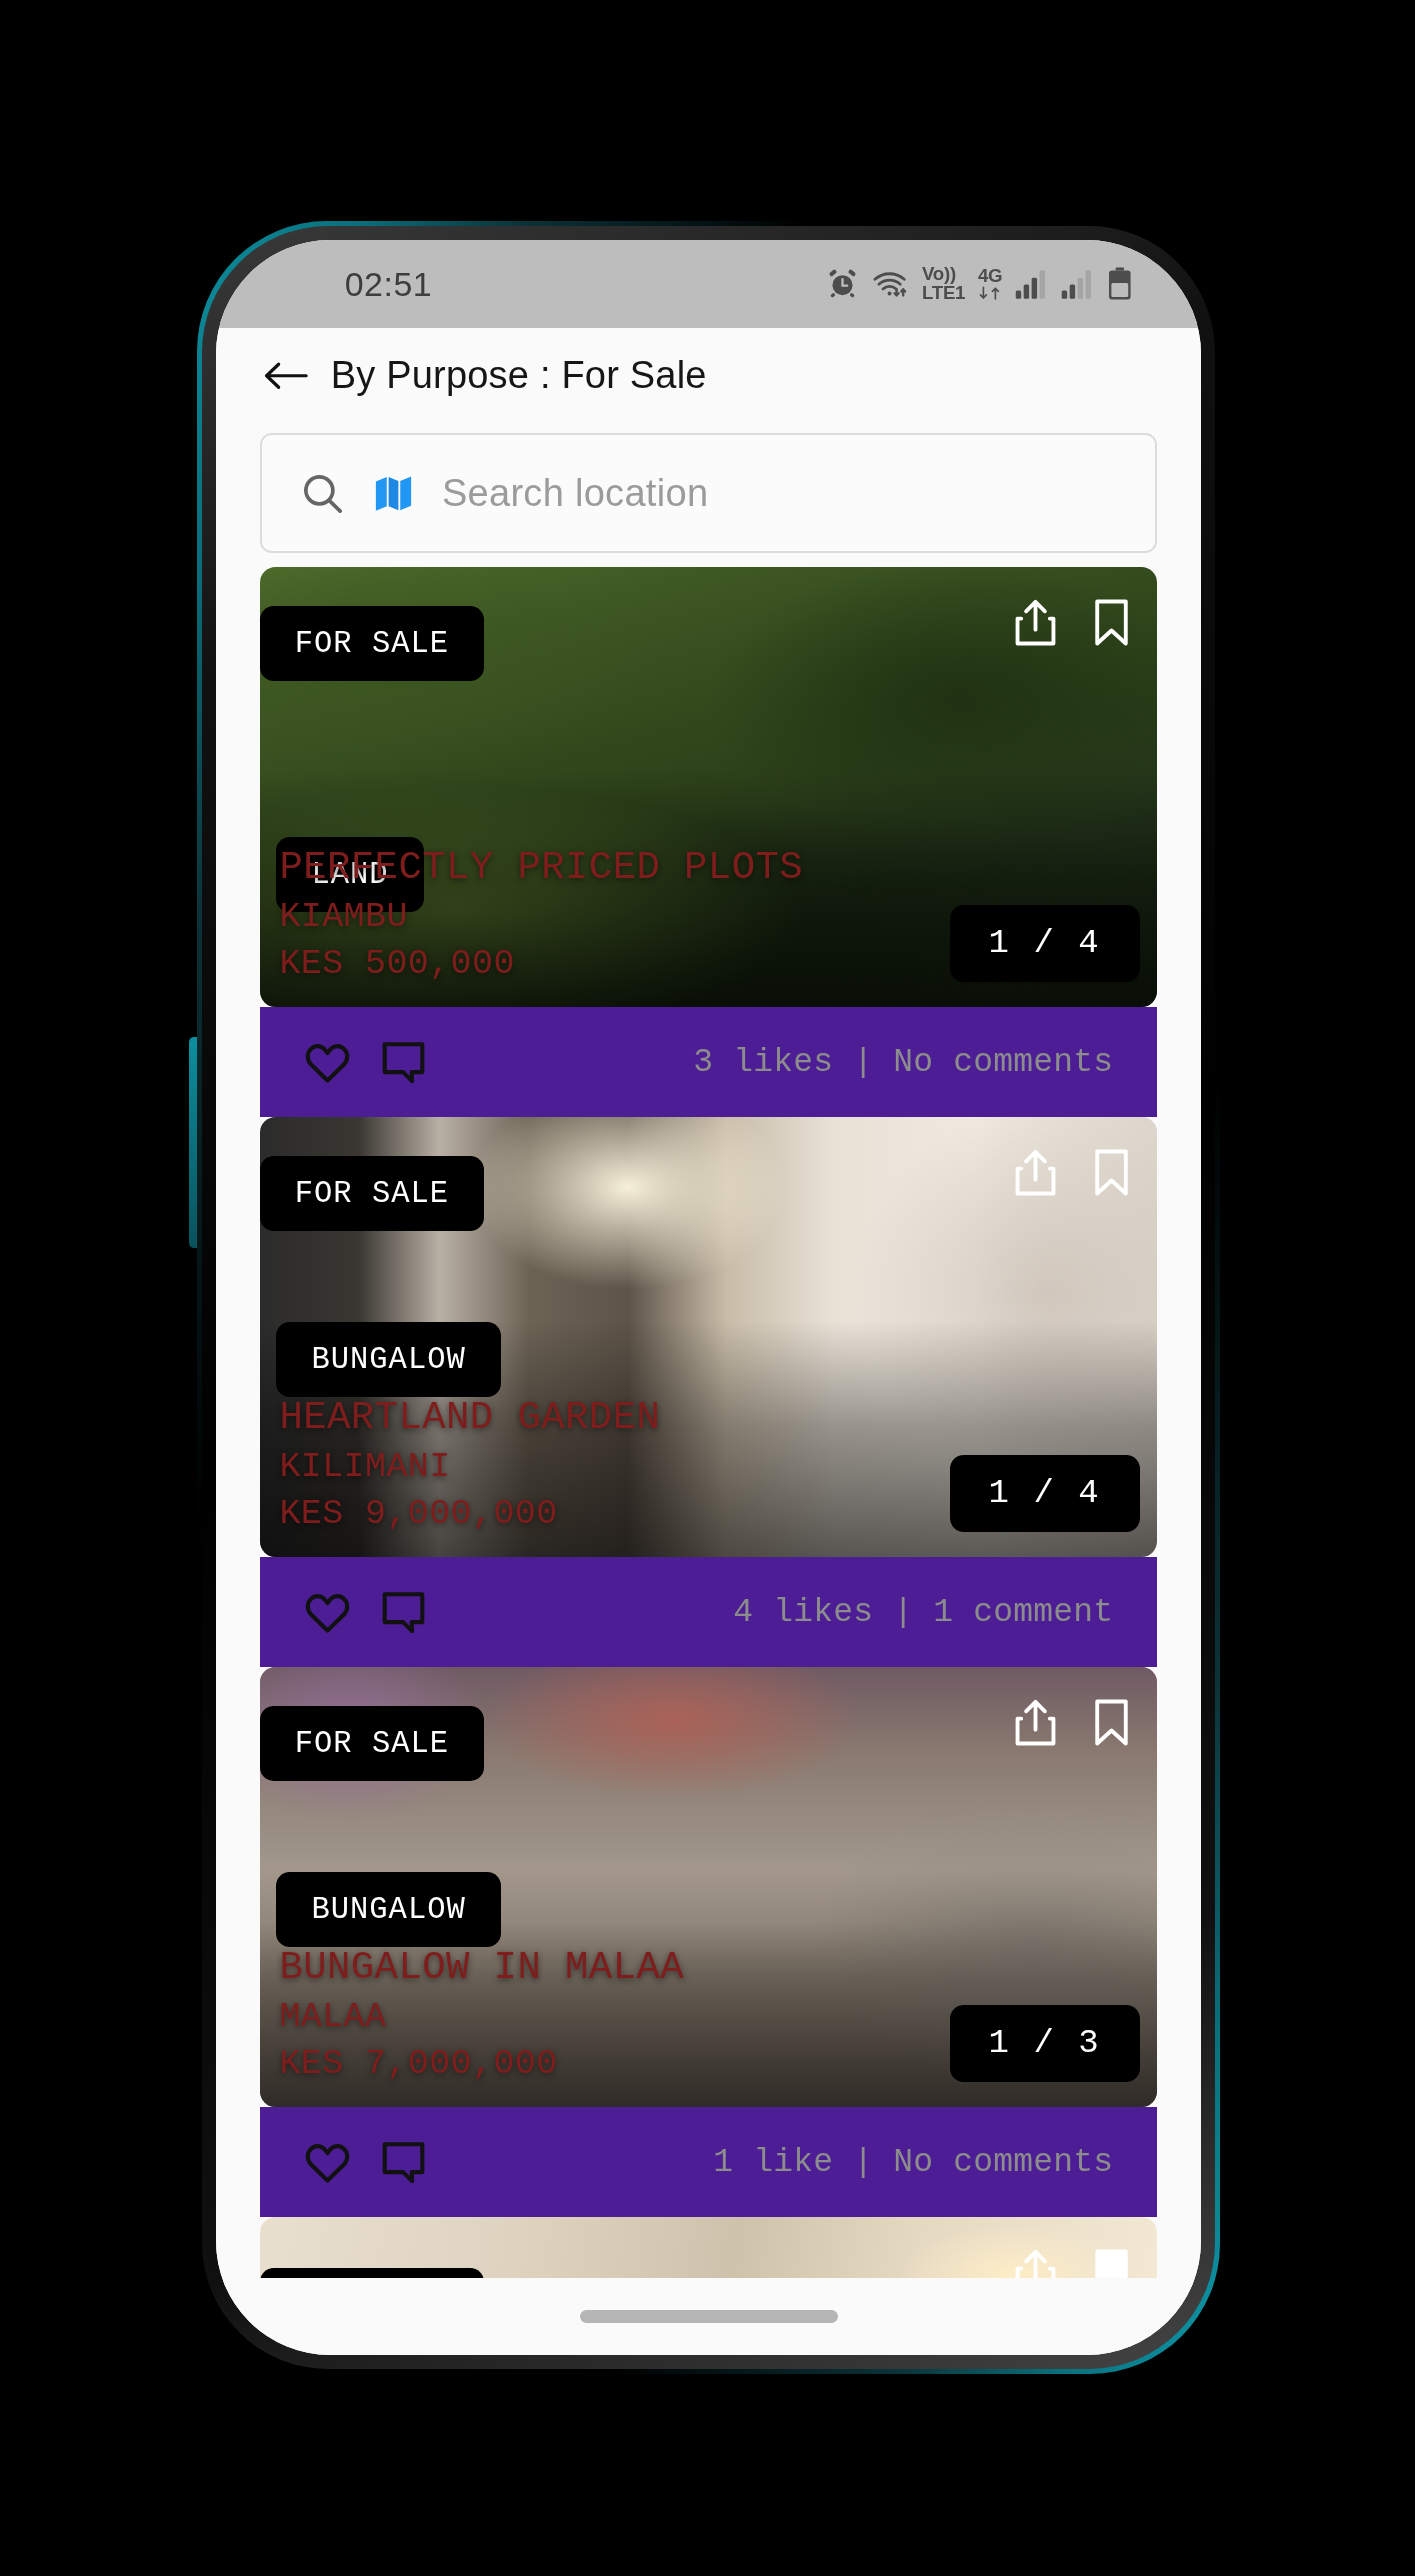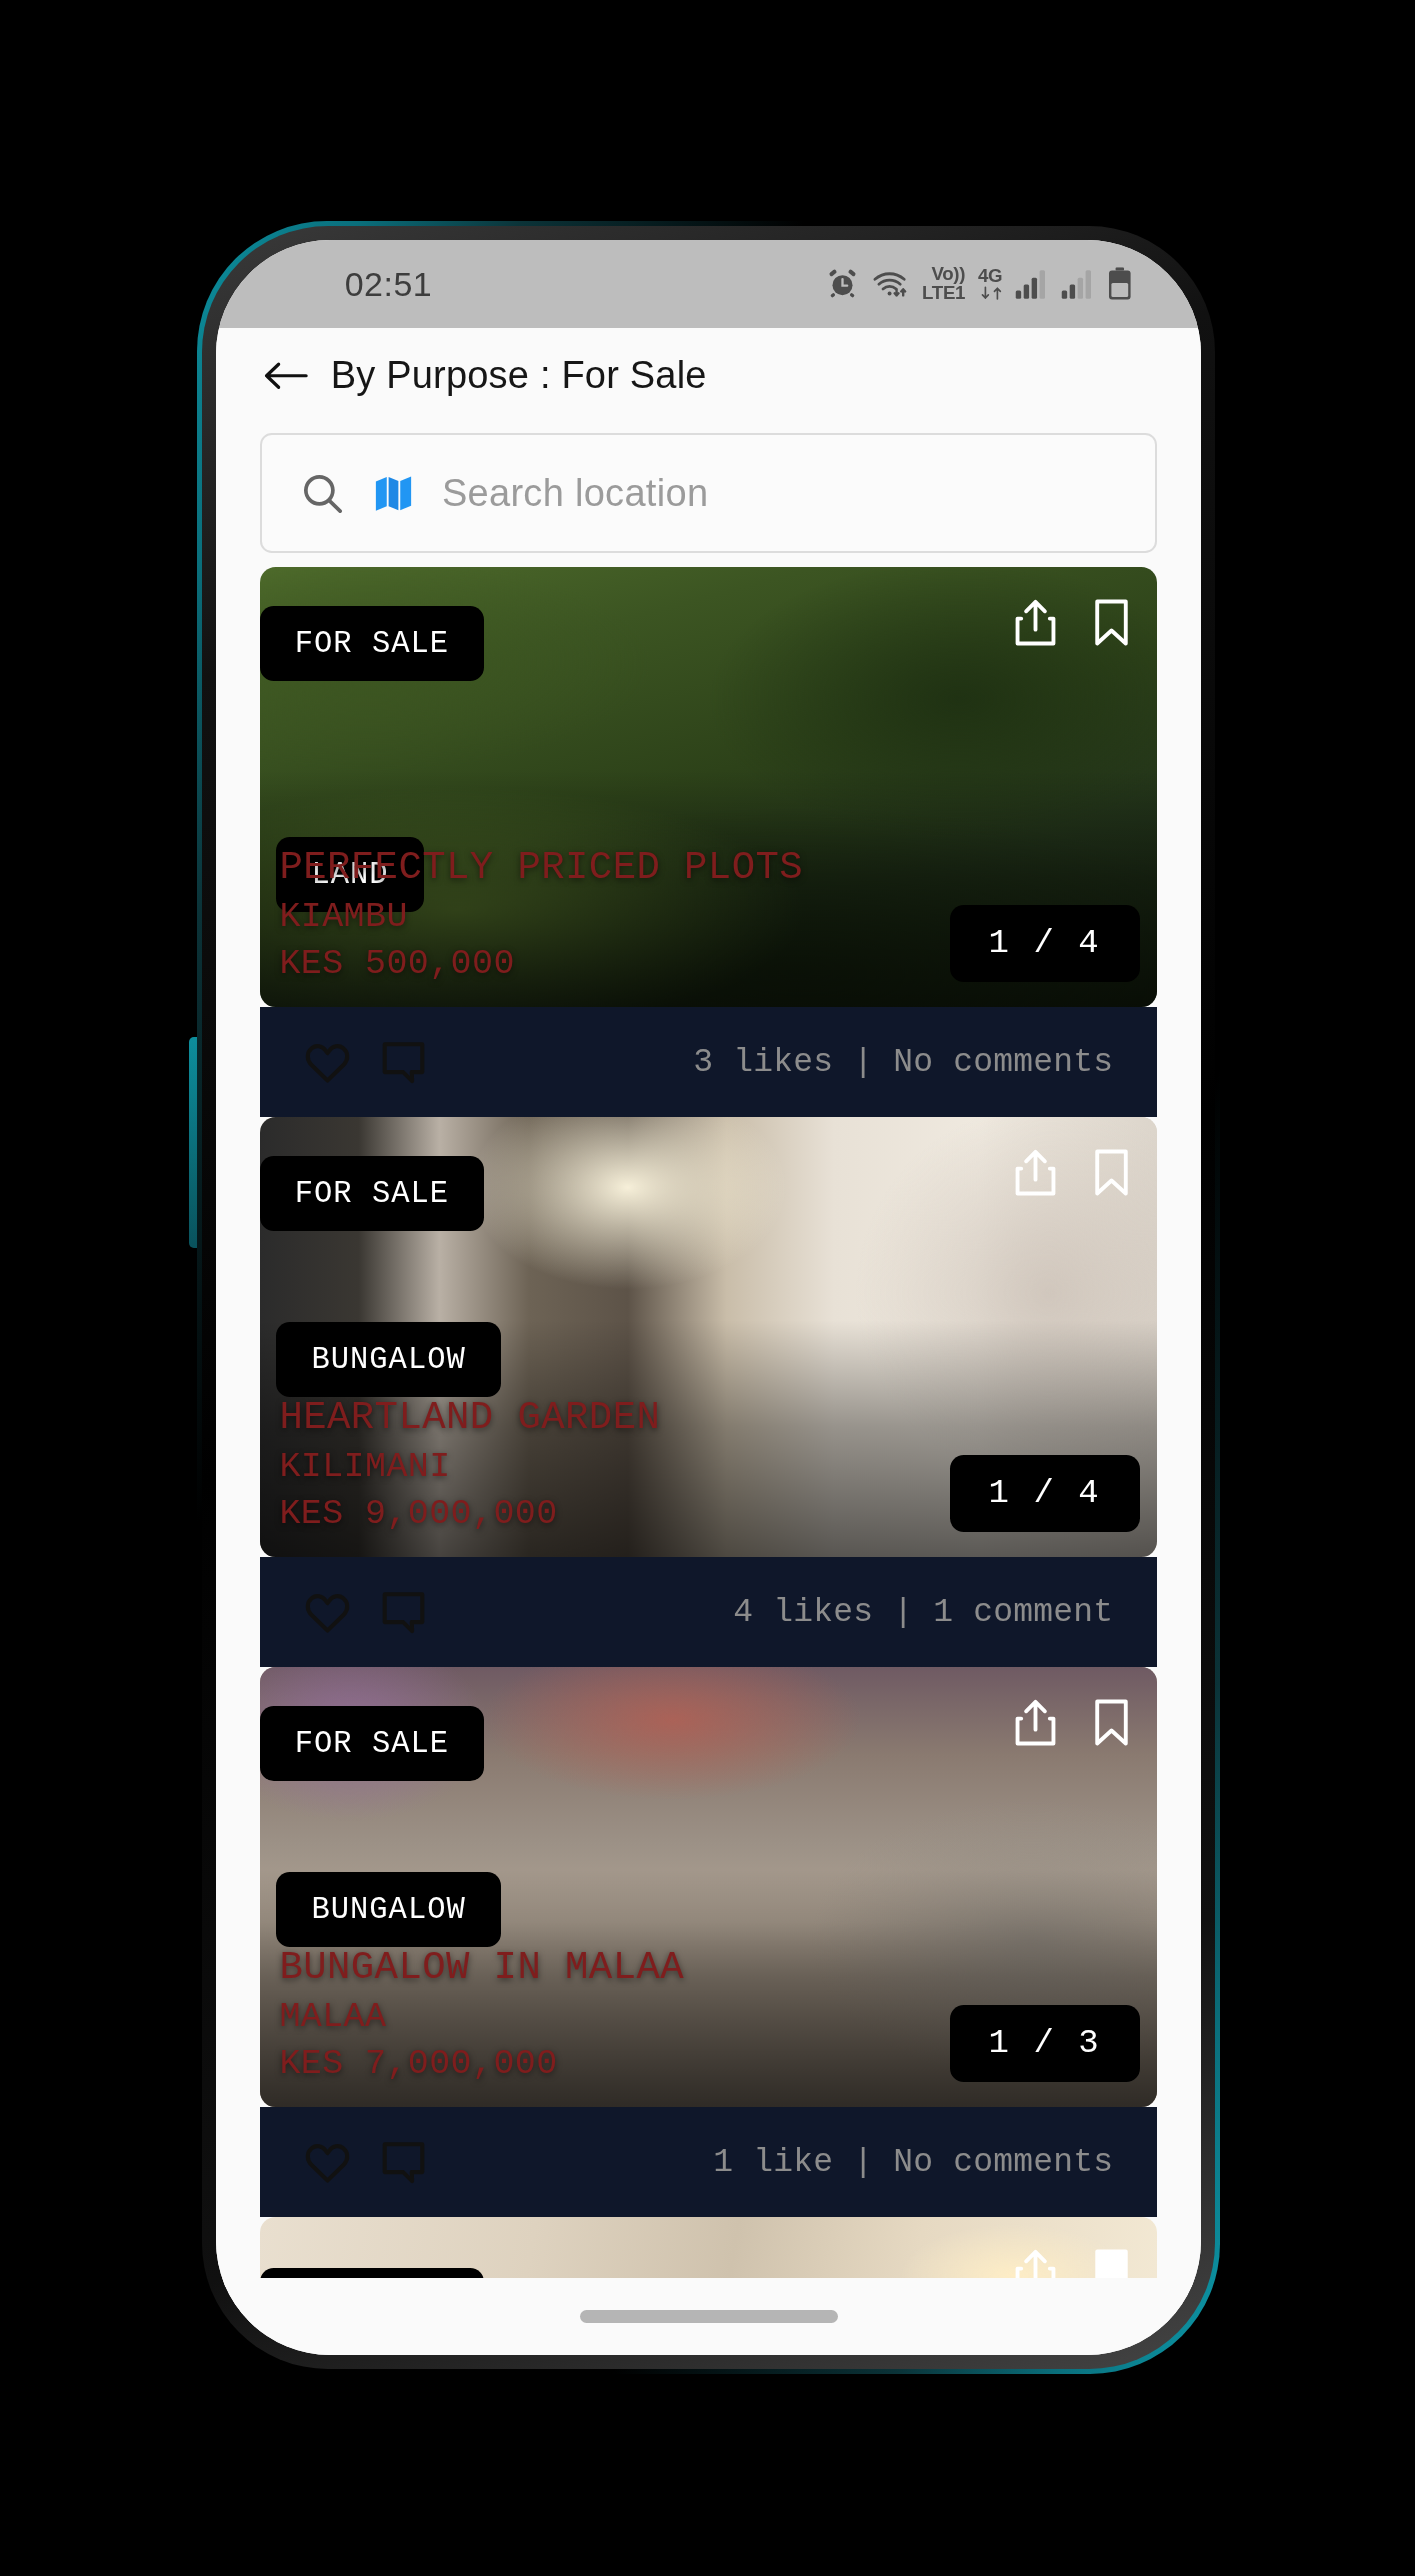--- a/index.html
+++ b/index.html
@@ -39,21 +39,21 @@
   }
   #status-time {
     position:absolute; left:129px; top:50%; transform:translateY(-50%);
     font-size:34px; color:#3d3d3d; letter-spacing:0.5px;
   }
   #status-icons {
     position:absolute; right:69px; top:50%; transform:translateY(-50%);
     display:flex; align-items:center; gap:12.8px;
   }
   .sb-ico { display:block; }
-  .net-label { display:flex; flex-direction:column; align-items:flex-end;
+  .net-label { display:flex; flex-direction:column; align-items:flex-start;
     font-size:18.7px; line-height:19.7px; color:#4d4d4d; font-weight:700; letter-spacing:-0.3px; }
   .net-label .r2 { display:flex; align-items:center; gap:1px; }
 
   
   #app-header {
     height:96px; background:#fafafa; display:flex; align-items:center;
     padding-left:47px; gap:22px;
   }
   #back-arrow { width:46px; height:29.5px; flex:none; cursor:pointer; }
   #header-title {
@@ -132,21 +132,21 @@
   .ct-title { font-size:39px; letter-spacing:0.4px; line-height:51px; }
   .ct-loc   { font-size:35px; letter-spacing:0.4px; line-height:47px; }
   .ct-price { font-size:35px; letter-spacing:0.4px; line-height:47px; }
 
   .photo-actions {
     position:absolute; right:25.6px; top:29.5px; display:flex; gap:33px; align-items:center;
   }
 
   .stats-row {
     height:110px; display:flex; align-items:center; justify-content:space-between;
-    padding:0 44px; background:#0f172a;
+    padding:0 44px; background:#4c1d95;
   }
   .stats-left { display:flex; align-items:center; gap:29.5px; }
   .stats-text { font-size:33px; color:#8c8c8c; letter-spacing:0.2px; }
 
   
   #nav-bar {
     position:absolute; left:0; right:0; bottom:0; height:77px; background:#fafafa;
     display:flex; align-items:center; justify-content:center;
   }
   #nav-pill { width:258px; height:12.8px; border-radius:6.9px; background:#b5b5b5; }

